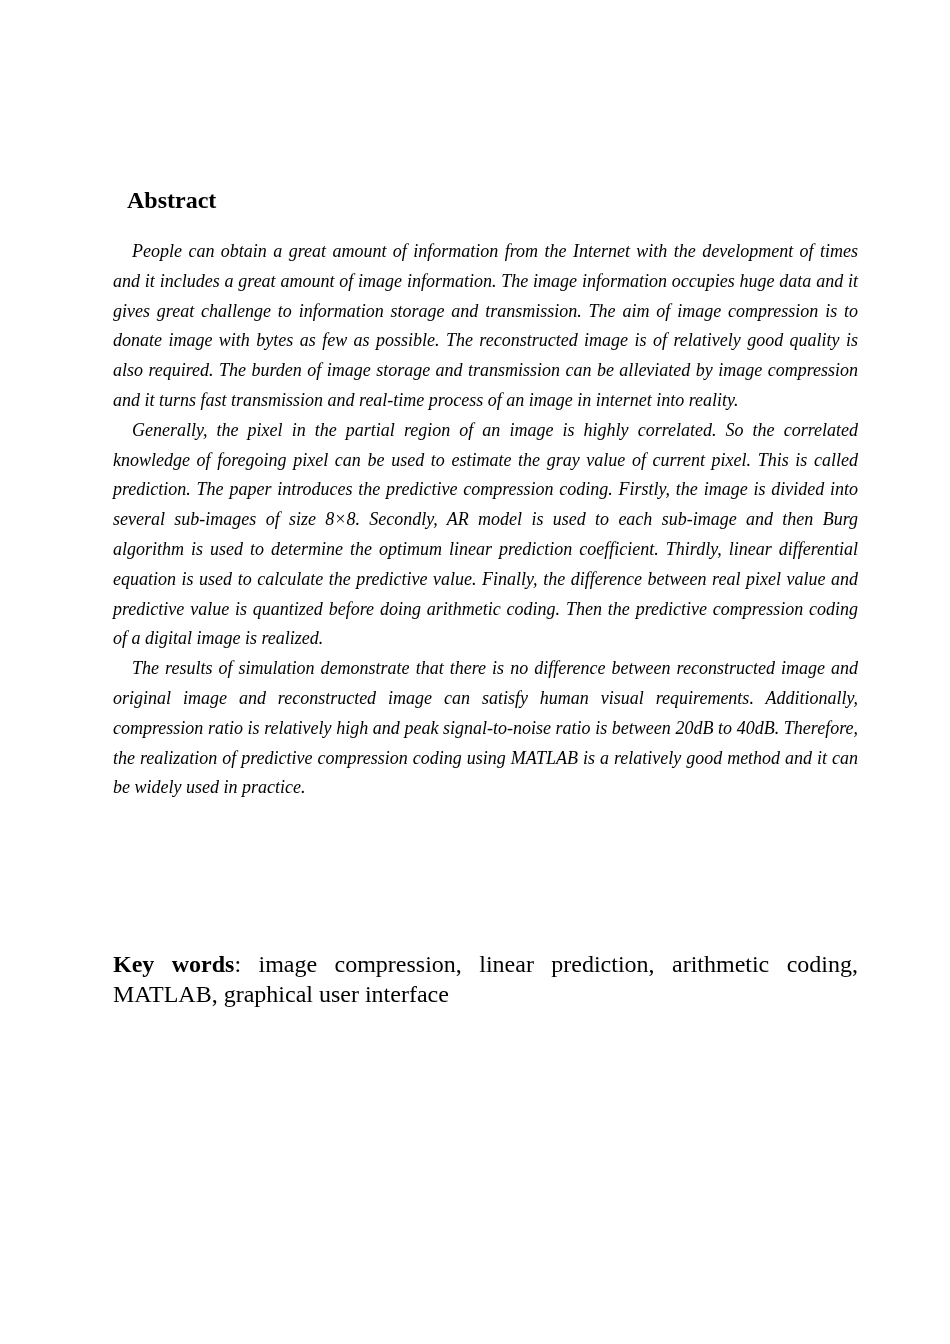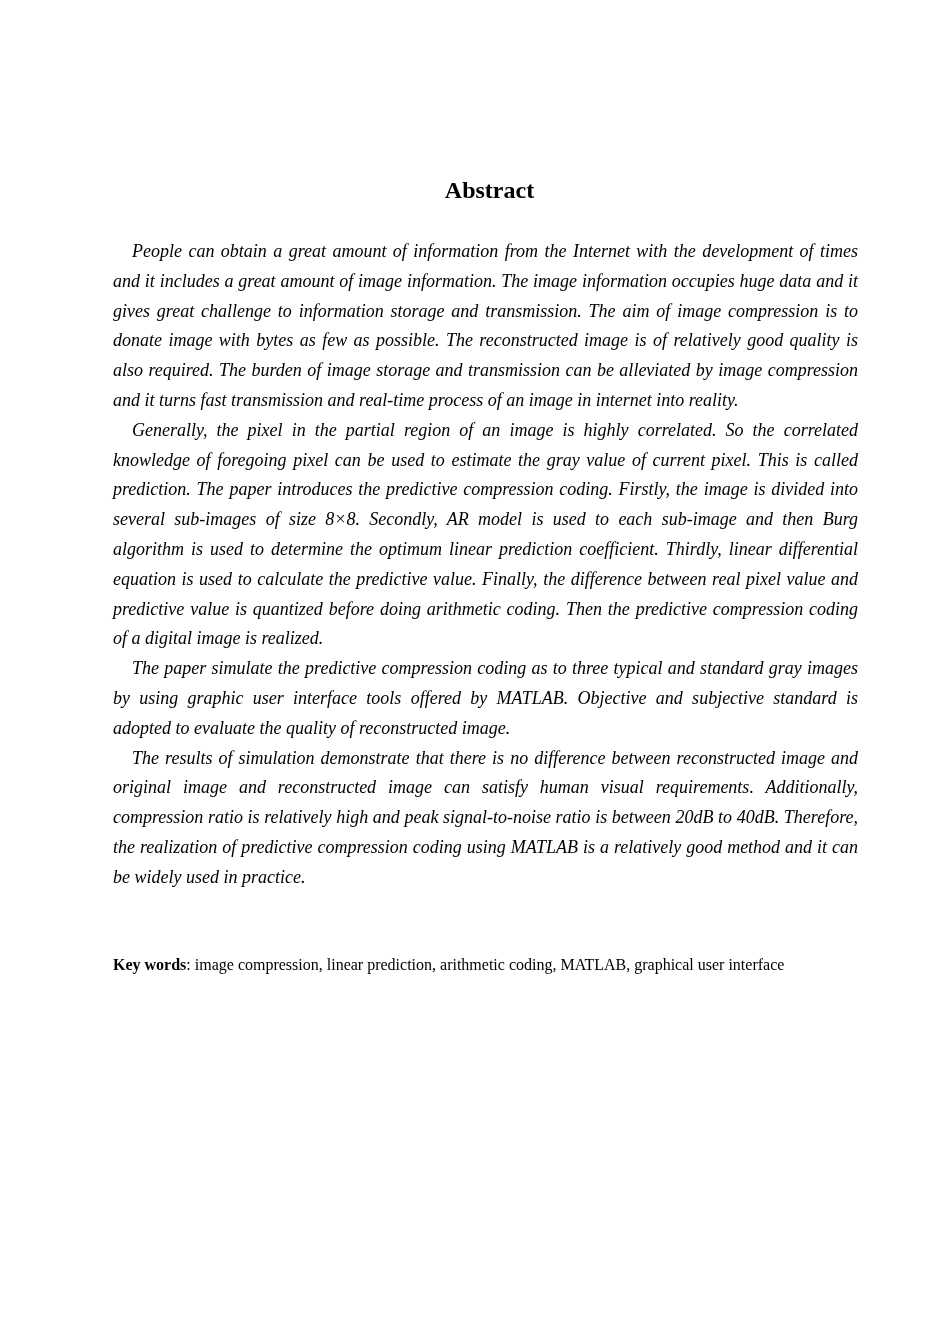--- a/index.html
+++ b/index.html
@@ -19,25 +19,25 @@
     position: absolute;
     left: 113px;
     top: 0;
     width: 745px;
   }
   .title {
     position: absolute;
     top: 170px;
     left: 0;
     width: 745px;
-    text-align: center;
+    text-align: left;
     font-weight: bold;
     font-size: 24px;
     line-height: 32px;
-    margin: 4px;
+    margin: 14px;
   }
   .body {
     position: absolute;
     top: 237px;
     left: 0;
     width: 745px;
     font-style: italic;
   }
   .para {
     margin: 0;
@@ -45,35 +45,34 @@
     line-height: 29.8px;
     text-align: justify;
     text-indent: 19px;
   }
   .keywords {
     position: absolute;
     top: 950px;
     left: 0;
     width: 745px;
     margin: 0;
-    font-size: 16px;
+    font-size: 24px;
     line-height: 29.8px;
     text-align: justify;
   }
   .kw-label {
     font-weight: bold;
   }
 </style>
 </head>
 <body>
 
 <div class="page">
   <h1 class="title">Abstract</h1>
 
   <div class="body">
     <p class="para">People can obtain a great amount of information from the Internet with the development of times and it includes a great amount of image information. The image information occupies huge data and it gives great challenge to information storage and transmission. The aim of image compression is to donate image with bytes as few as possible. The reconstructed image is of relatively good quality is also required. The burden of image storage and transmission can be alleviated by image compression and it turns fast transmission and real-time process of an image in internet into reality.</p>
     <p class="para">Generally, the pixel in the partial region of an image is highly correlated. So the correlated knowledge of foregoing pixel can be used to estimate the gray value of current pixel. This is called prediction. The paper introduces the predictive compression coding. Firstly, the image is divided into several sub-images of size 8×8. Secondly, AR model is used to each sub-image and then Burg algorithm is used to determine the optimum linear prediction coefficient. Thirdly, linear differential equation is used to calculate the predictive value. Finally, the difference between real pixel value and predictive value is quantized before doing arithmetic coding. Then the predictive compression coding of a digital image is realized.</p>
-    <p class="para">The paper simulate the predictive compression coding as to three typical and standard gray images by using graphic user interface tools offered by MATLAB. Objective and subjective standard is adopted to evaluate the quality of reconstructed image.</p>
     <p class="para">The results of simulation demonstrate that there is no difference between reconstructed image and original image and reconstructed image can satisfy human visual requirements. Additionally, compression ratio is relatively high and peak signal-to-noise ratio is between 20dB to 40dB. Therefore, the realization of predictive compression coding using MATLAB is a relatively good method and it can be widely used in practice.</p>
   </div>
 
   <p class="keywords"><span class="kw-label">Key words</span><span>: </span><span>image compression, linear prediction, arithmetic coding, MATLAB, graphical user interface</span></p>
 </div>
 
 </body></html>

